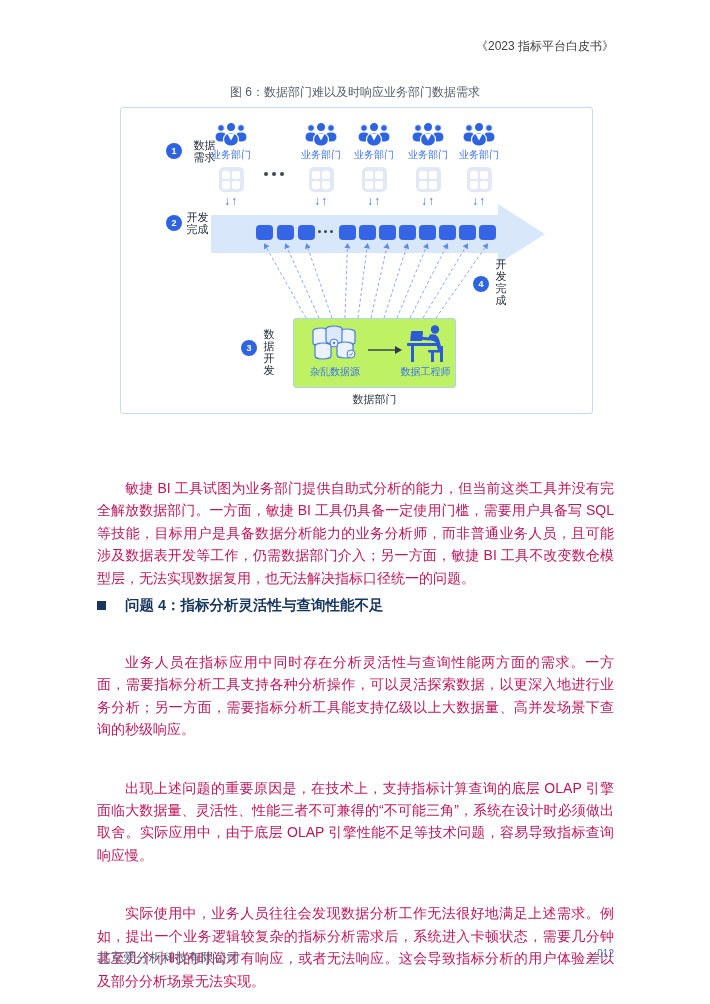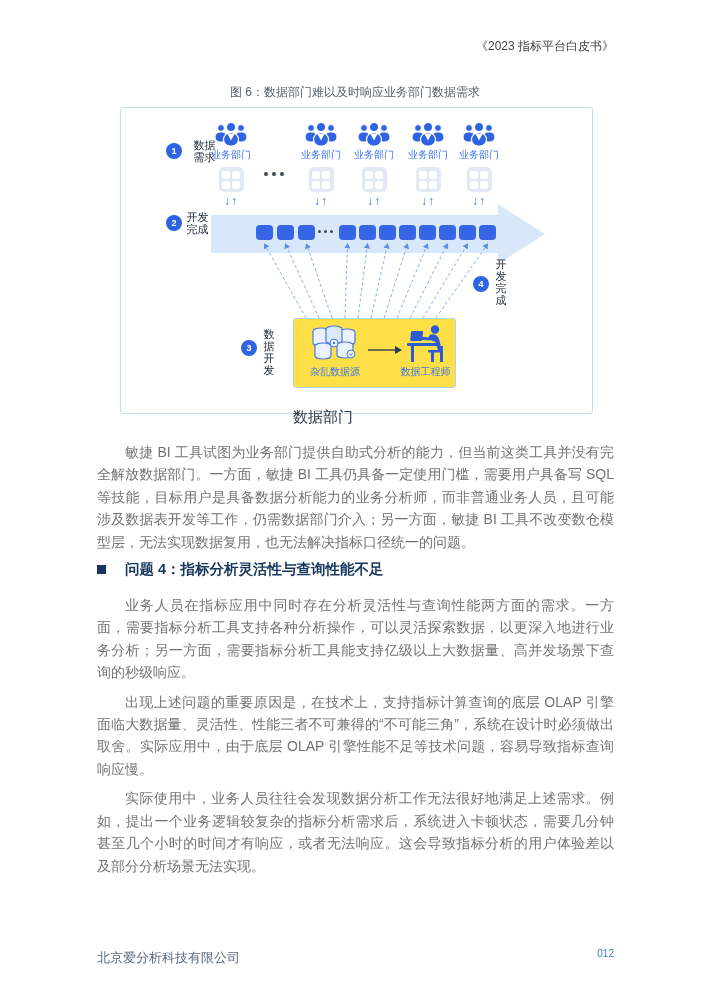--- a/index.html
+++ b/index.html
@@ -27,30 +27,30 @@
               display:grid; grid-template-columns:8px 8px; grid-template-rows:8px 8px;
               gap:2px; align-content:center; justify-content:center; }
   .grid-ico span { background:#fff; border-radius:2px; }
   .updown { margin-top:3px; font-size:12px; color:#3d6fe8; letter-spacing:1px; line-height:12px; }
   .dots { position:absolute; display:flex; gap:4px; }
   .dots i { width:4px; height:4px; border-radius:50%; background:#3c4654; }
   .dots.small { gap:3px; }
   .dots.small i { width:3px; height:3px; }
   .q-sq { position:absolute; top:117px; width:17px; height:15px; border-radius:4px; background:#3565e4; }
   .inner-box { position:absolute; left:172px; top:210px; width:163px; height:70px;
-               border:1px solid #afd3f0; border-radius:3px; background:#fde047; }
+               border:1px solid #afd3f0; border-radius:3px; background:#bef264; }
   .ib-col { position:absolute; display:flex; flex-direction:column; align-items:center; }
   .ib-label { font-size:10px; color:#3d74ee; white-space:nowrap; margin-top:2px; }
-  .dept-label { position:absolute; left:172px; top:300px; width:163px; 
-                font-size:15px; color:#2a3340; }
+  .dept-label { position:absolute; left:172px; top:284px; width:163px; text-align:center;
+                font-size:11px; color:#2a3340; }
 
   
   .content { position:absolute; left:97px; top:441px; width:517px; }
-  .content p { font-size:14px; line-height:22.4px; color:#737373; text-align:justify;
-               text-indent:2em; margin-bottom:7px; }
+  .content p { font-size:14px; line-height:22.4px; color:#be185d; text-align:justify;
+               text-indent:2em; margin-bottom:7px;margin-top:36px; }
   .q-heading { display:flex; align-items:center; margin:6px 0 15px 0; }
   .q-bullet { width:9px; height:9px; background:#17365d; margin-right:19px; flex:none; }
   .q-title { font-size:14.5px; font-weight:bold; color:#17365d; }
 
   
   .footer { position:absolute; left:97px; top:948px; width:517px; height:14px; font-size:10px; }
   .f-company { position:absolute; left:0; top:1px; font-size:13px; color:#5a6a80; }
   .f-url { position:absolute; left:0; width:517px; text-align:center; color:#4677c6; }
   .f-page { position:absolute; right:0; color:#4677c6; }
 </style>

